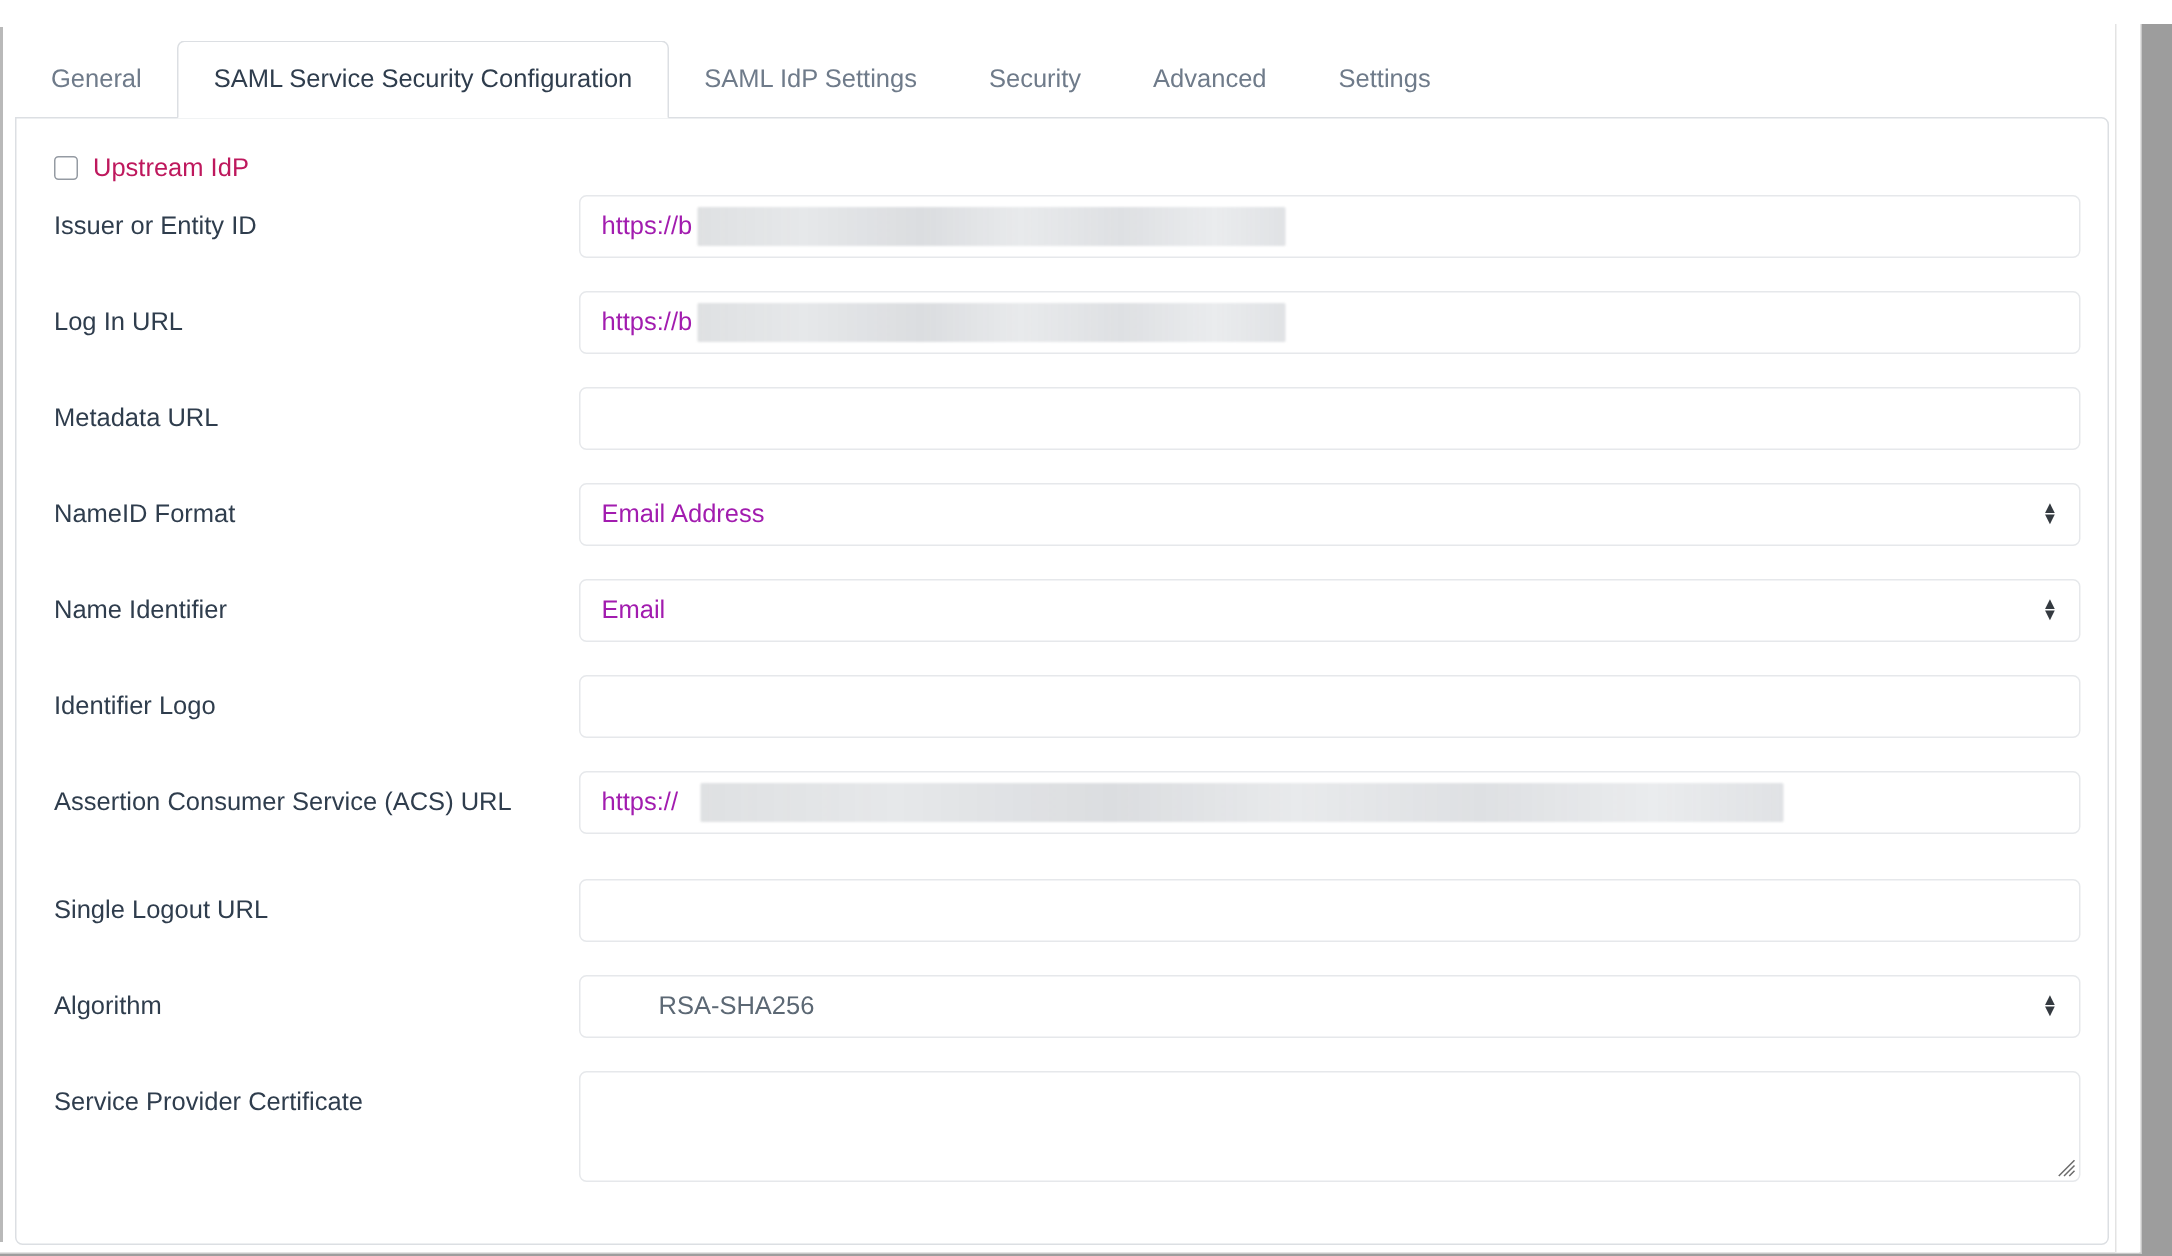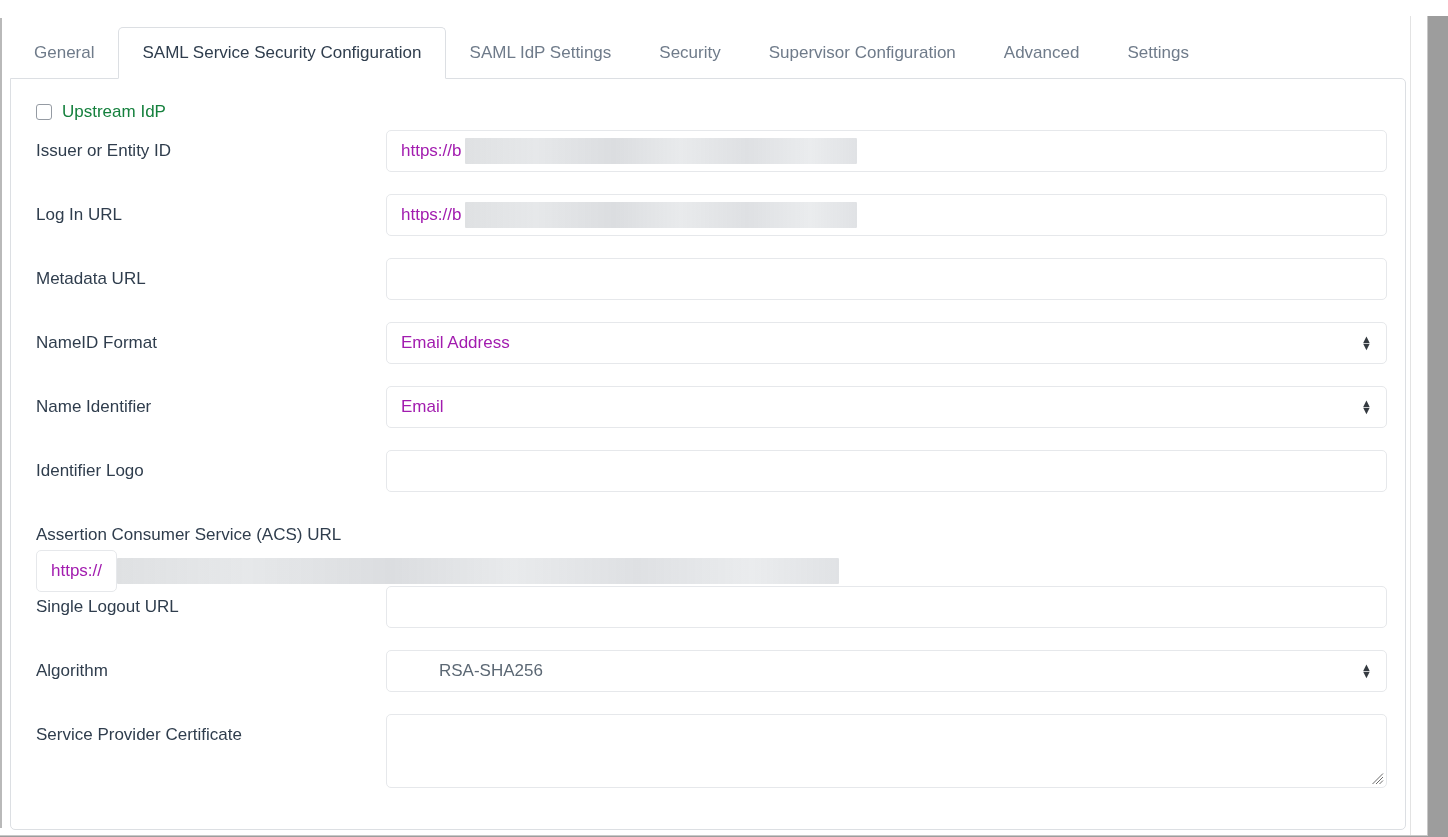--- a/index.html
+++ b/index.html
@@ -106,32 +106,32 @@
     width: 16px; height: 16px;
     border: 1px solid #959ba3;
     border-radius: 3px;
     background: #fff;
     margin-right: 10px;
     flex: none;
     cursor: pointer;
   }
   .check-label {
     font-size: 17px;
-    color: #15803d;
+    color: #be185d;
     line-height: 1;
   }
 
   
   .row {
     display: flex;
     align-items: flex-start;
     padding: 0 18px 0 25px;
   }
   .row-h-std { height: 64px; }
-  .row-h-tall { height: 72px; flex-direction: column; }
+  .row-h-tall { height: 72px; }
   .row-h-area { height: 96px; }
 
   .lbl {
     width: 350px;
     flex: none;
     font-size: 17px;
     color: #2f3d4d;
     line-height: 1.55;
     padding-top: 10px;
   }
@@ -226,21 +226,20 @@
 
     <div id="scroll-track"></div>
 
     <div id="content">
 
       <div id="tabbar">
         <div class="tab"><span>General</span></div>
         <div class="tab active"><span>SAML Service Security Configuration</span></div>
         <div class="tab"><span>SAML IdP Settings</span></div>
         <div class="tab"><span>Security</span></div>
-        <div class="tab"><span>Supervisor Configuration</span></div>
         <div class="tab"><span>Advanced</span></div>
         <div class="tab"><span>Settings</span></div>
       </div>
 
       <div id="panel">
 
         <div class="check-row">
           <div class="cbox"></div>
           <div class="check-label">Upstream IdP</div>
         </div>

